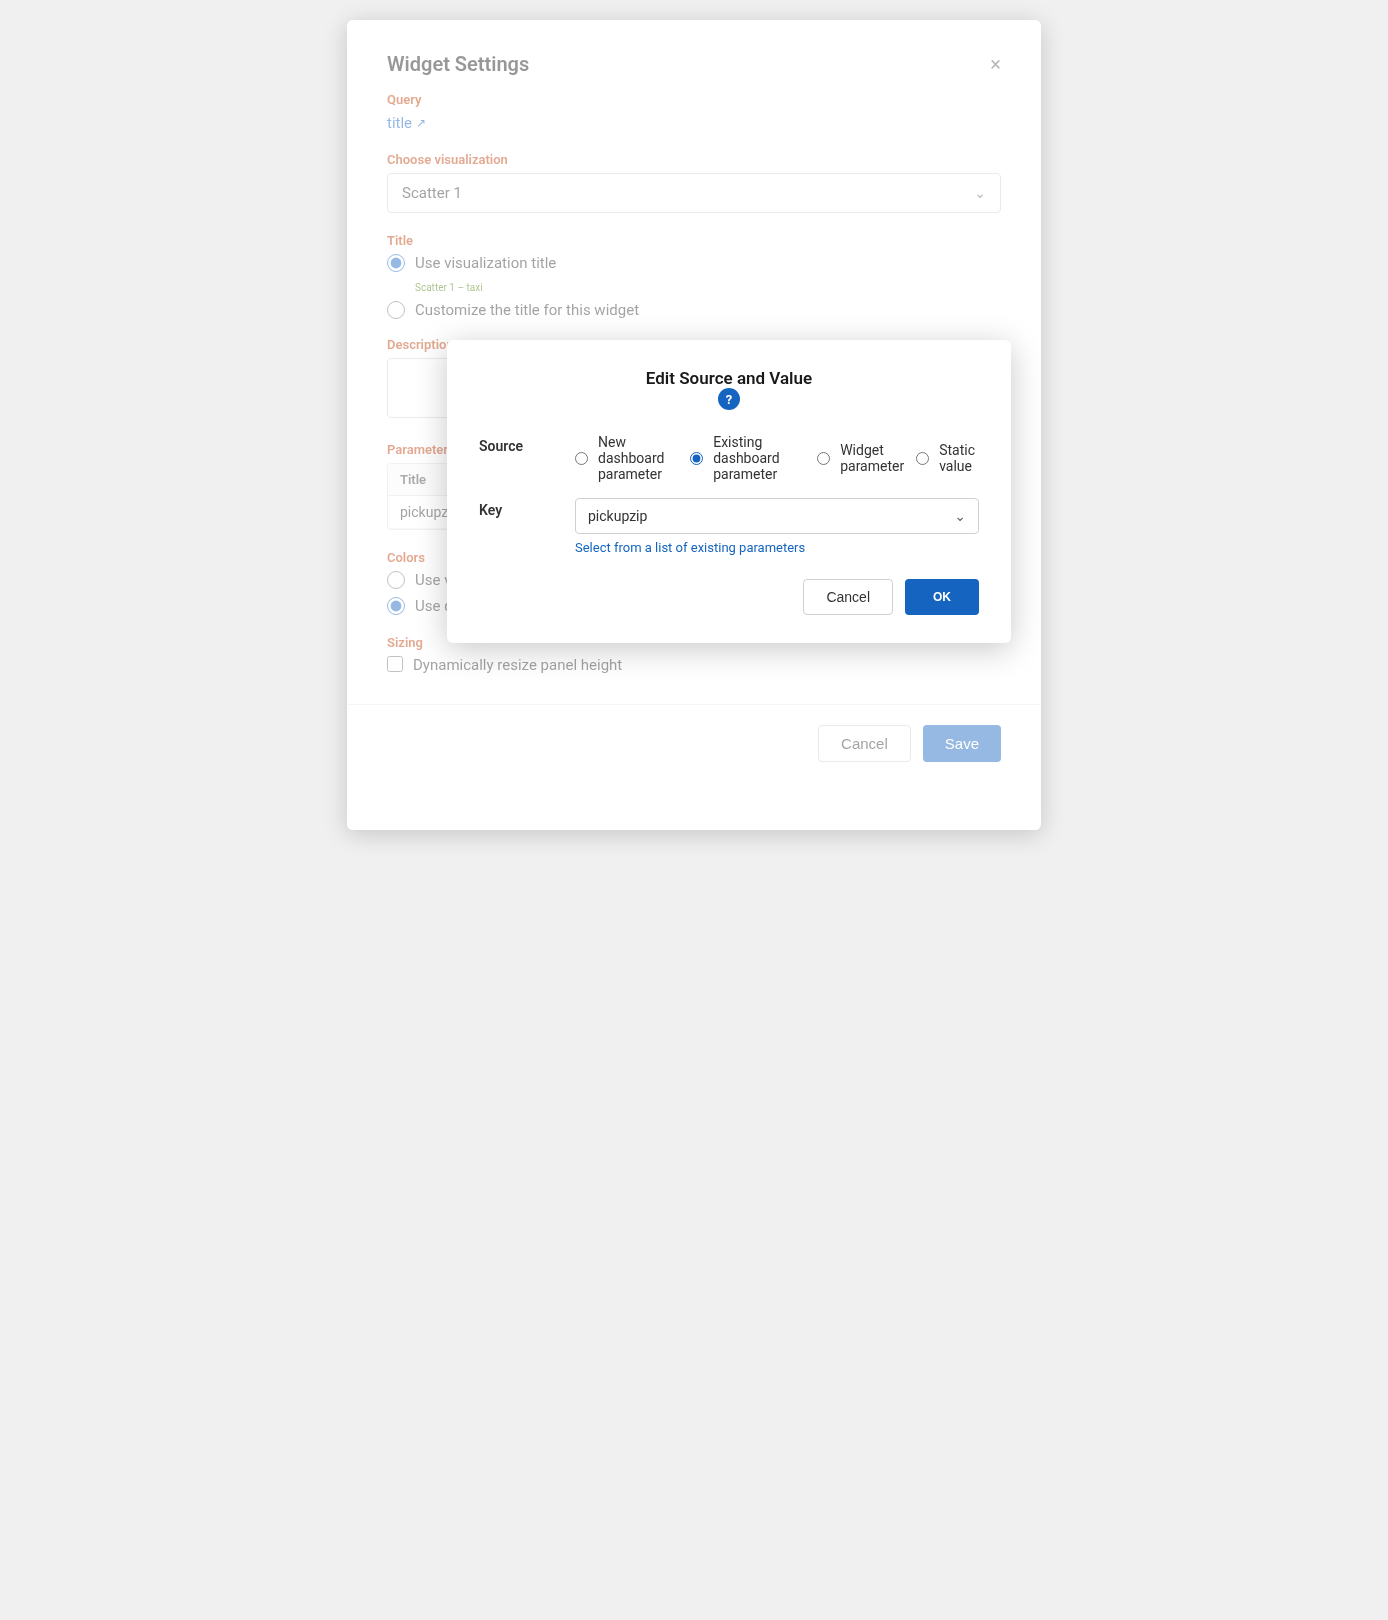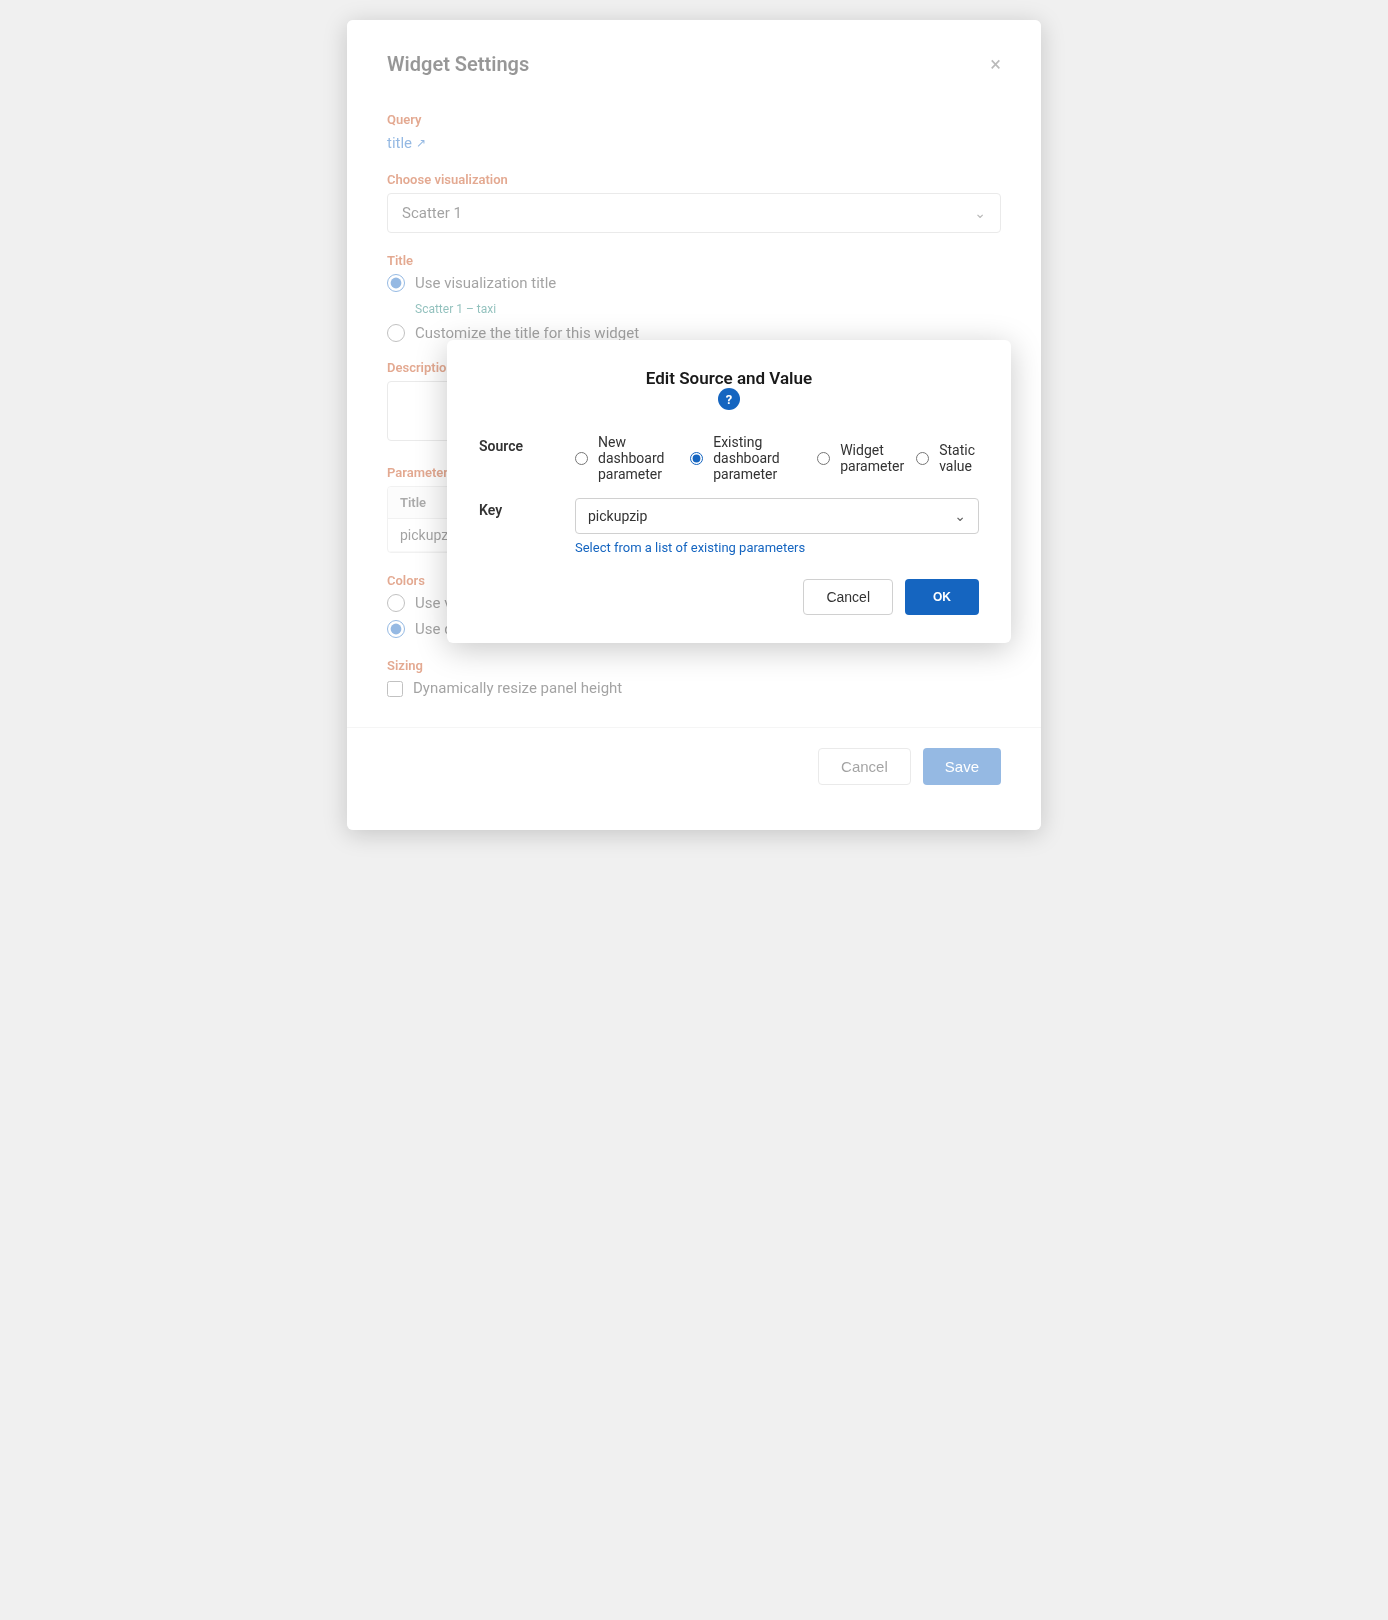--- a/index.html
+++ b/index.html
@@ -18,21 +18,21 @@
       border-radius: 6px;
       box-shadow: 0 4px 24px rgba(0,0,0,0.18);
       position: relative;
       padding: 32px 40px 0 40px;
       margin: 20px auto;
     }
     .dialog-header {
       display: flex;
       justify-content: space-between;
       align-items: center;
-      margin-bottom: 36px;
+      margin-bottom: 16px;
     }
     .dialog-title {
       font-size: 20px;
       font-weight: 600;
       color: #1a1a1a;
     }
     .close-icon {
       cursor: pointer;
       color: #666;
       font-size: 20px;
@@ -80,22 +80,22 @@
       gap: 10px;
       font-size: 15px;
       color: #333;
     }
     .radio-row input[type="radio"] {
       width: 18px; height: 18px;
       accent-color: #1565c0;
       cursor: pointer;
     }
     .radio-subtitle {
-      font-size: 12px;
-      color: #0f766e;
+      font-size: 10px;
+      color: #4d7c0f;
       margin-left: 28px;
       margin-top: 2px;
     }
     .desc-section { margin-bottom: 20px; }
     .desc-textarea {
       width: 100%;
       height: 60px;
       border: 1px solid #d0d0d0;
       border-radius: 4px;
       padding: 8px 10px;
@@ -131,21 +131,21 @@
     }
     .edit-icon {
       color: #888;
       cursor: pointer;
       font-size: 14px;
     }
     .colors-section { margin-bottom: 20px; }
     .sizing-section { margin-bottom: 30px; }
     .checkbox-row {
       display: flex;
-      align-items: flex-end;
+      align-items: flex-start;
       gap: 10px;
       font-size: 15px;
       color: #333;
     }
     .checkbox-row input[type="checkbox"] {
       width: 16px; height: 16px;
       cursor: pointer;
     }
     .footer {
       border-top: 1px solid #e8e8e8;

